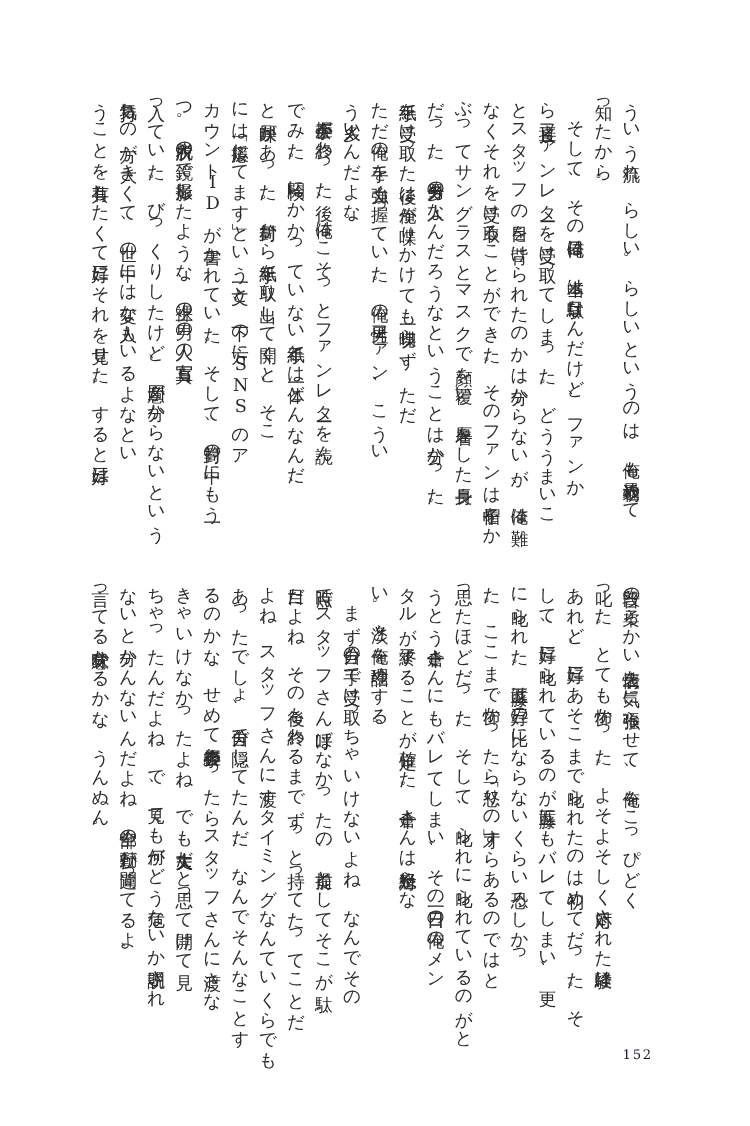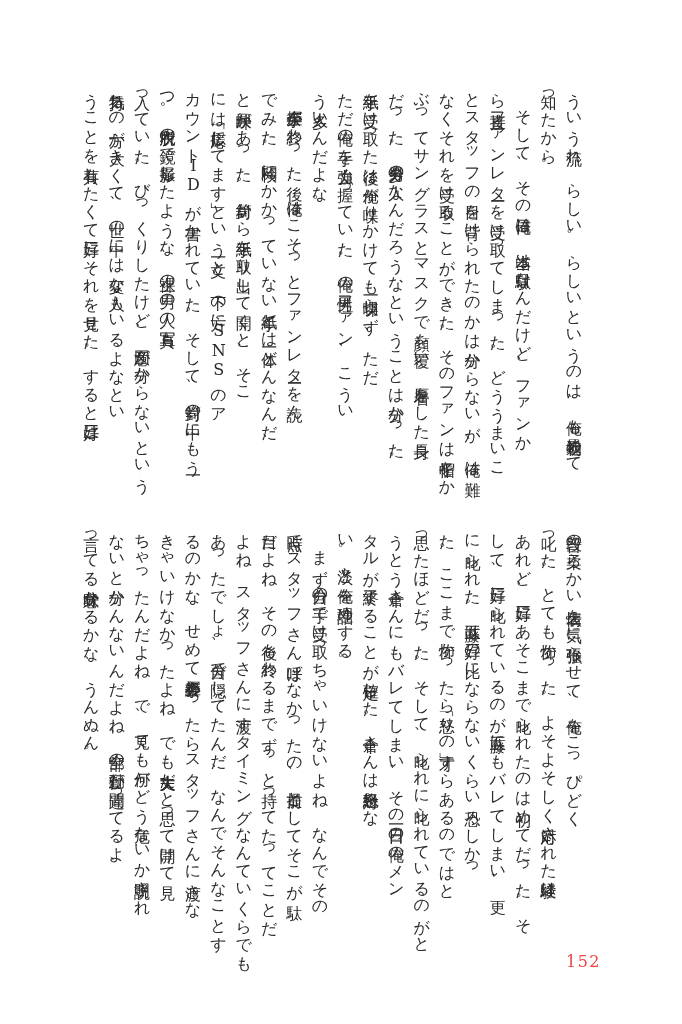--- a/index.html
+++ b/index.html
@@ -35,23 +35,23 @@
     padding: 0;
     white-space: pre;
   }
   .upright {
     text-orientation: upright;
   }
   .page-number {
     position: absolute;
     top: 952px;
     left: 566px;
-    font-size: 16px;
+    font-size: 12px;
     letter-spacing: 1.5px;
-    color: #ef4444;
+    color: #0f172a;
   }
 </style>
 </head>
 <body>
 
 <div class="page">
   <div class="vblock top">
       <div class="tline">ういう流れ、らしい。らしいというのは、俺も最近初めて</div>
       <div class="tline">知ったから。</div>
       <div class="tline">　そして、その日俺は、本当は駄目なんだけど、ファンか</div>

